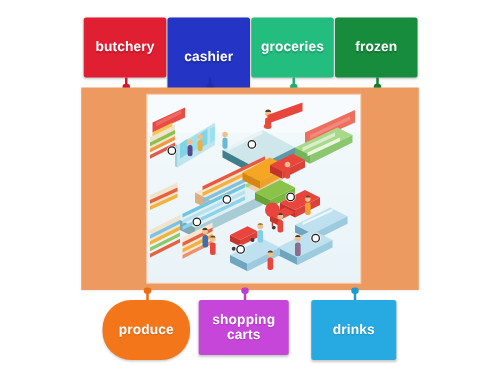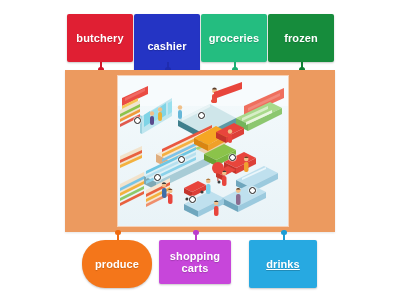--- a/index.html
+++ b/index.html
@@ -316,17 +316,17 @@
     <div class="stem" style="background: rgb(29, 156, 212);"></div>
     <div class="knob" style="background: rgb(29, 156, 212);"></div>
   </div>
 
   <div class="card" id="b0" style="left: 82px; top: 240px; width: 70px; height: 48px; background: rgb(244, 118, 26); border-radius: 23px;">
     <span>produce</span>
   </div>
   <div class="card" id="b1" style="left: 159px; top: 240px; width: 72px; height: 44px; background: rgb(199, 70, 218);">
     <span>shopping carts</span>
   </div>
-  <div class="card" id="b2" style="left: 249px; top: 240px; width: 68px; height: 48px; background: rgb(39, 169, 225); text-decoration: underline;">
+  <div class="card" id="b2" style="left: 249px; top: 240px; width: 68px; height: 48px; background: rgb(39, 169, 225);">
     <span>drinks</span>
   </div>
 
 </div>
 
 </body></html>

